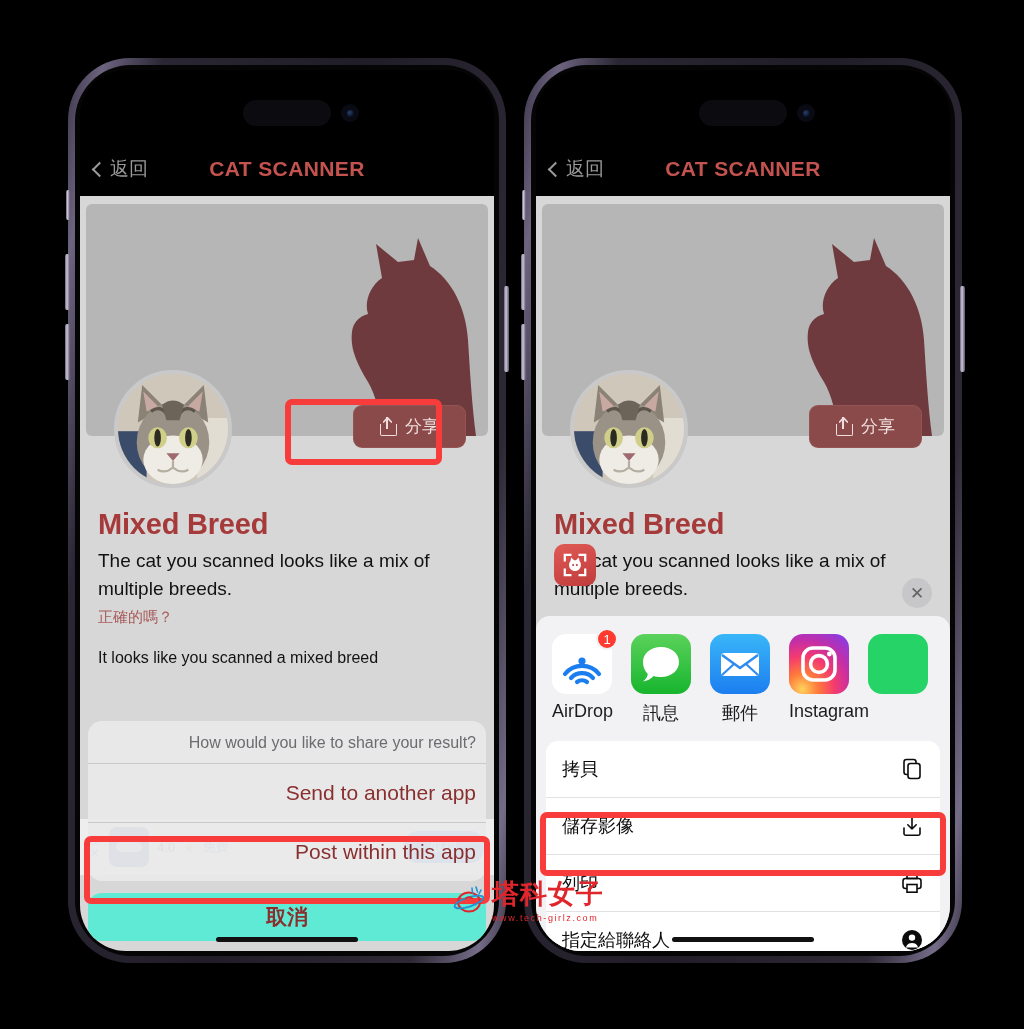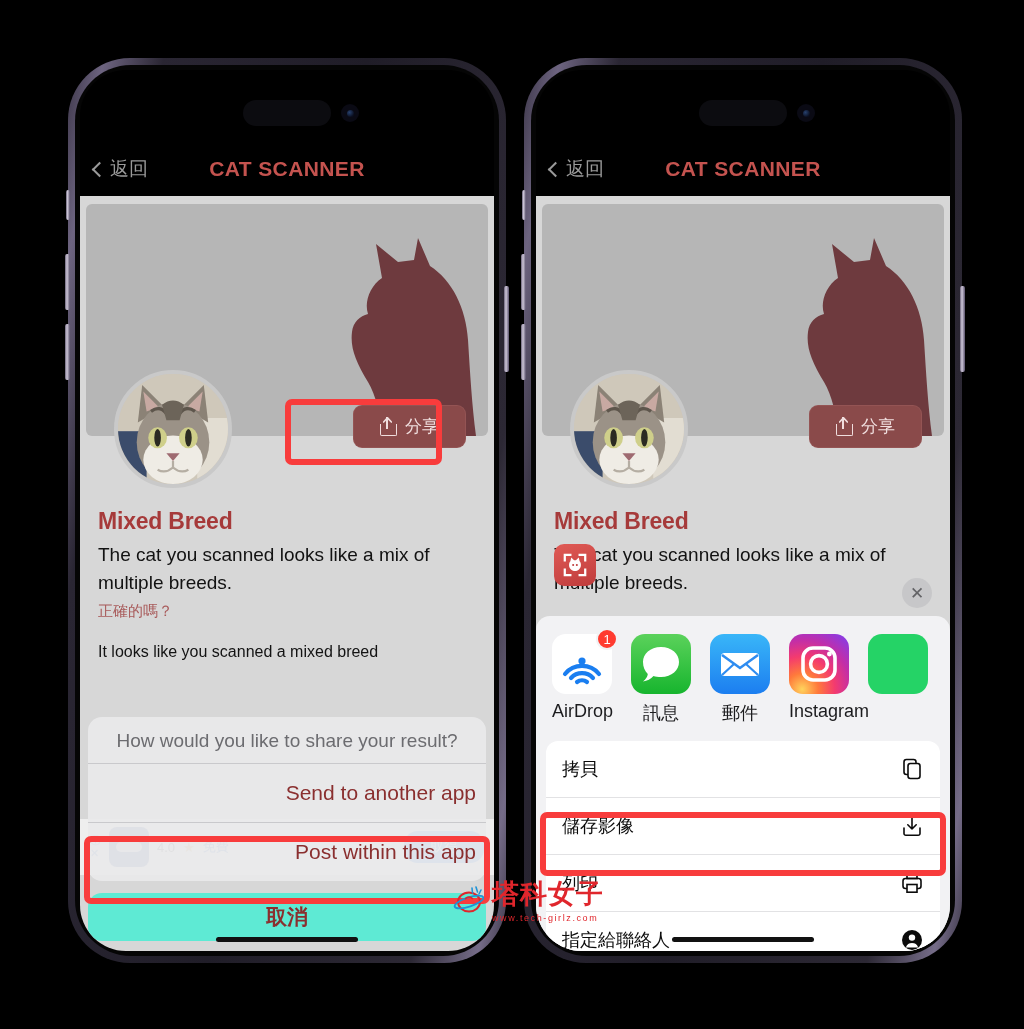--- a/index.html
+++ b/index.html
@@ -95,42 +95,42 @@
   .share-ico::before {
     content:""; position:absolute; left:0; bottom:0; width:15px; height:11px;
     border:1.8px solid #f0dede; border-top:none; border-radius: 0 0 2px 2px;
   }
   .share-ico::after {
     content:""; position:absolute; left:6.1px; top:0; width:1.8px; height:12px; background:#f0dede;
   }
   .share-arrow { position:absolute; left:2.8px; top:0; width:9px; height:6px; }
 
   .result-body { padding: 72px 18px 0 18px; }
-  .breed-title { font-size: 23px; font-weight: 700; color: #a63a3a; letter-spacing: -.2px; }
+  .breed-title { font-size: 29px; font-weight: 700; color: #a63a3a; letter-spacing: -.2px; }
   .breed-desc { font-size: 19px; color: #121212; line-height: 1.45; margin-top: 6px; }
   .breed-link { font-size: 15px; color: #a85a5a; margin-top: 6px; }
   .breed-extra { font-size: 16px; color: #131313; margin-top: 22px; }
 
   
   .ad-banner {
     position: absolute; left: 0; right: 0; bottom: 76px; height: 56px;
     background: #eeeeee; display: flex; align-items: center; padding: 0 10px; gap: 8px;
   }
   .ad-x { display:flex; flex-direction:column; gap:2px; color:#2d6fd0; font-size:11px; line-height:1; }
   .ad-ico { width: 40px; height: 40px; border-radius: 8px; background: #2f4f9e; position: relative; flex:0 0 auto; }
   .ad-ico::after { content:""; position:absolute; left:7px; top:15px; width:26px; height:10px; border-radius:5px; background:#cfd8ea; }
   .ad-meta { font-size: 13px; color: #444; display:flex; gap:8px; align-items:center; }
   .ad-meta .star { color: #e8a33d; }
   .ad-meta .free { color: #2d6fd0; }
   .ad-cta { margin-left:auto; background:#1478f0; color:#fff; border-radius:14px; padding:7px 26px; font-size:14px; }
 
   
   .sheet-wrap { position: absolute; left: 8px; right: 8px; bottom: 10px; }
   .sheet-group { background: rgba(233,233,234,.95); border-radius: 14px; overflow: hidden; }
-  .sheet-title { text-align:center; font-size: 19px; color: #6c6c70; padding: 13px 10px 11px; }
+  .sheet-title { text-align:right; font-size: 16px; color: #6c6c70; padding: 13px 10px 11px; }
   .sheet-item {
     text-align:right; font-size: 21px; color: #8a2f2f; padding: 17px 10px;
     border-top: 1px solid #c9c9cc;
   }
   .sheet-cancel {
     margin-top: 12px; background: #5eead4; border-radius: 14px;
     text-align:center; font-size: 21px; font-weight: 700; color: #8a2f2f; padding: 10px 10px;
   }
   .hl-red { position: absolute; border: 6px solid #f83c3c; border-radius: 7px; pointer-events: none; }
 

